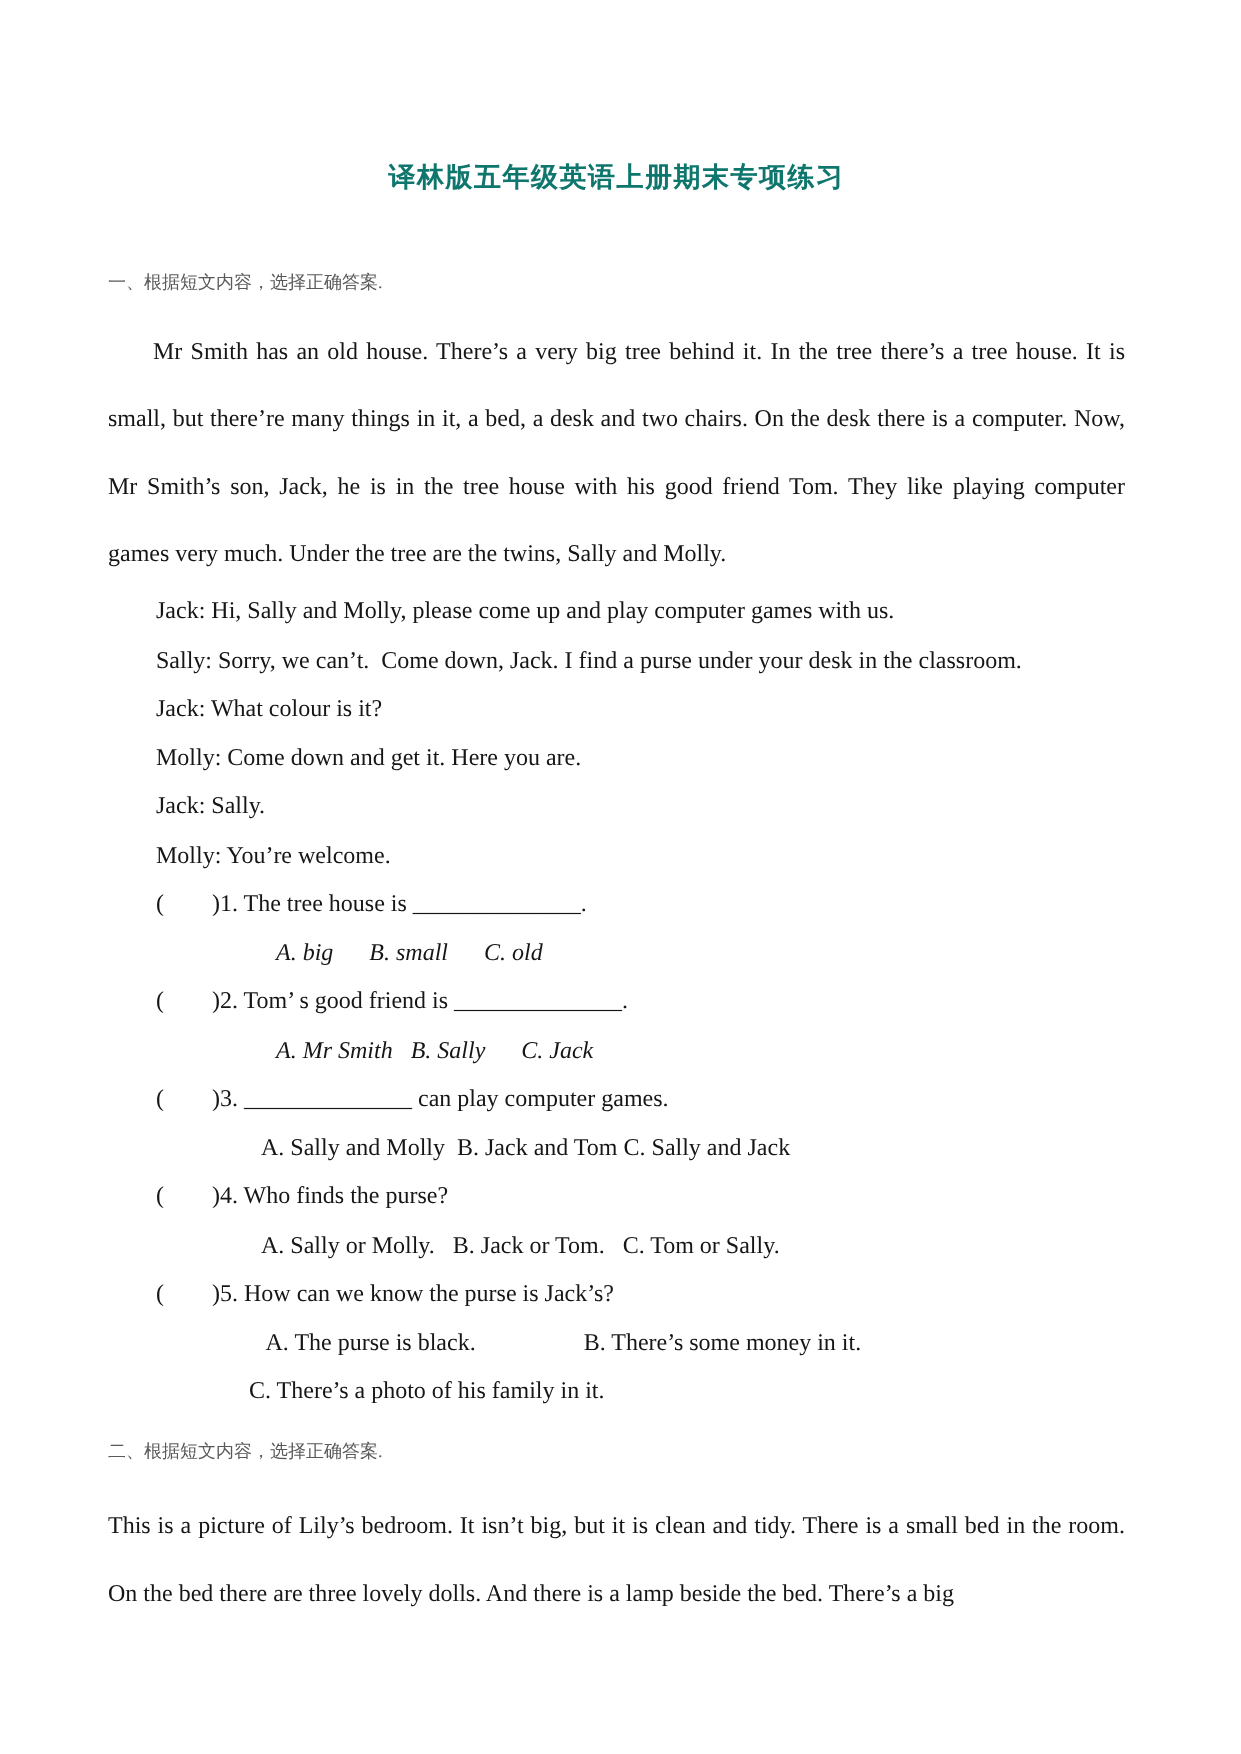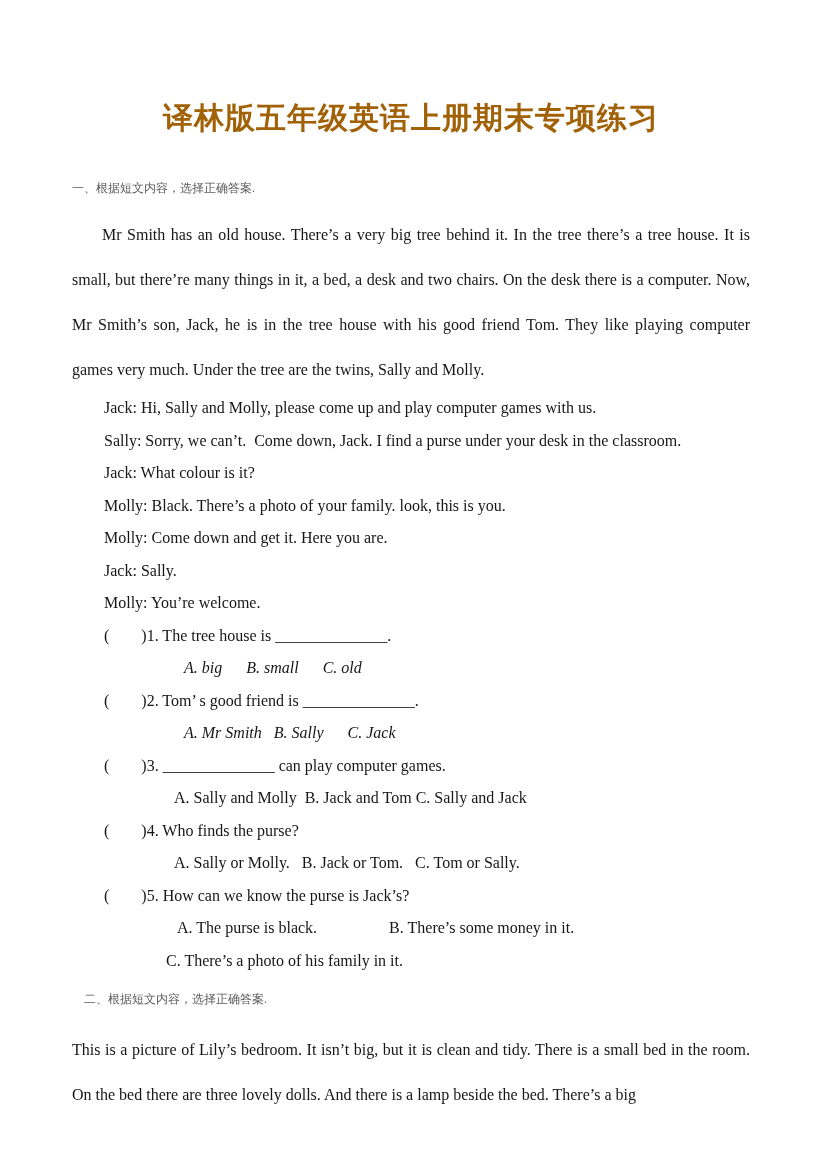--- a/index.html
+++ b/index.html
@@ -11,34 +11,34 @@
     background: #ffffff;
     padding: 100px 77px 0 72px;
     font-family: "Liberation Serif", serif;
     font-size: 16px;
     color: #161616;
     overflow: hidden;
   }
   .title {
     margin: 0;
     text-align: center;
-    font-size: 30px;
+    font-size: 18px;
     font-weight: 700;
     line-height: 36px;
-    color: #a16207;
+    color: #0f766e;
     letter-spacing: 1px;
   }
   .sec-heading {
     margin: 40px 0 0 0;
     color: #595959;
     font-size: 12px;
     line-height: 24px;
     font-weight: 400;
   }
-  .sec-heading.second { margin: 10px 0 4px 12px; }
+  .sec-heading.second { margin: 10px 0 4px 0; }
   .passage {
     margin: 12px 0 0 0;
     line-height: 45px;
     text-align: justify;
   }
   .passage.indent { text-indent: 30px; }
   .passage.second { margin-top: 16px; }
   .line {
     line-height: 32.5px;
     white-space: pre-wrap;
@@ -57,21 +57,20 @@
   <h1 class="title">译林版五年级英语上册期末专项练习</h1>
 
   <div class="sec-heading">一、根据短文内容，选择正确答案.</div>
 
   <p class="passage indent">Mr Smith has an old house. There’s a very big tree  behind it. In the tree there’s a tree house. It is small, but there’re many things in it, a bed, a desk and two chairs. On the desk there is a computer. Now, Mr Smith’s son, Jack, he is in the tree house with his good friend Tom. They  like playing computer games very much. Under the tree are the twins, Sally and Molly.</p>
 
   <div>
     <div class="line">Jack: Hi, Sally and Molly, please come up and play computer games with us.</div>
     <div class="line">Sally: Sorry, we can’t.  Come down, Jack. I find a purse under your desk in the classroom.</div>
     <div class="line">Jack: What colour is it?</div>
-    <div class="line">Molly: Black. There’s a photo of your family. look, this is you.</div>
     <div class="line">Molly: Come down and get it. Here you are.</div>
     <div class="line">Jack: Sally.</div>
     <div class="line">Molly: You’re welcome.</div>
   </div>
 
   <div>
     <div class="line">(        )1. The tree house is ______________.</div>
     <div class="line opt-a">A. big      B. small      C. old</div>
 
     <div class="line">(        )2. Tom’ s good friend is ______________.</div>

